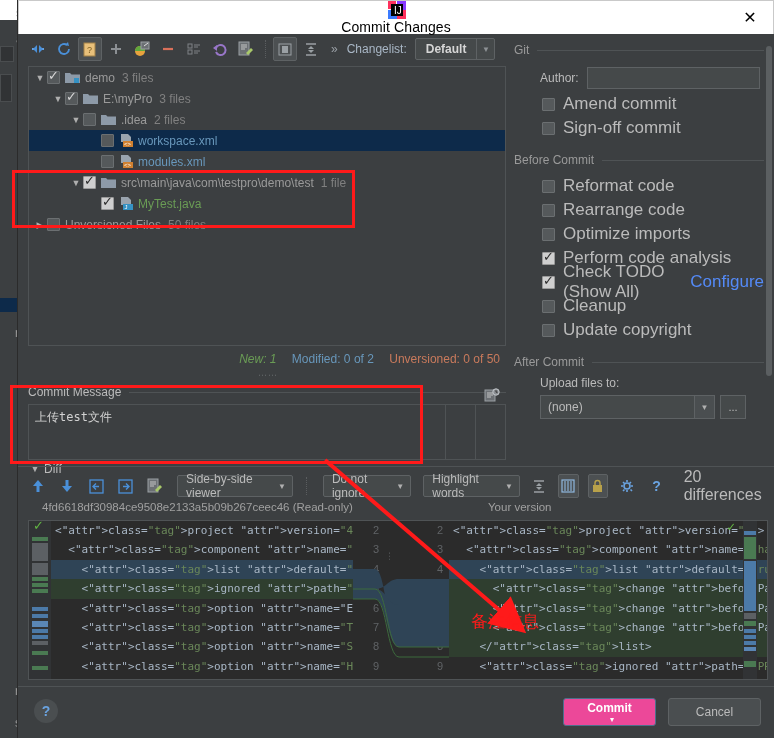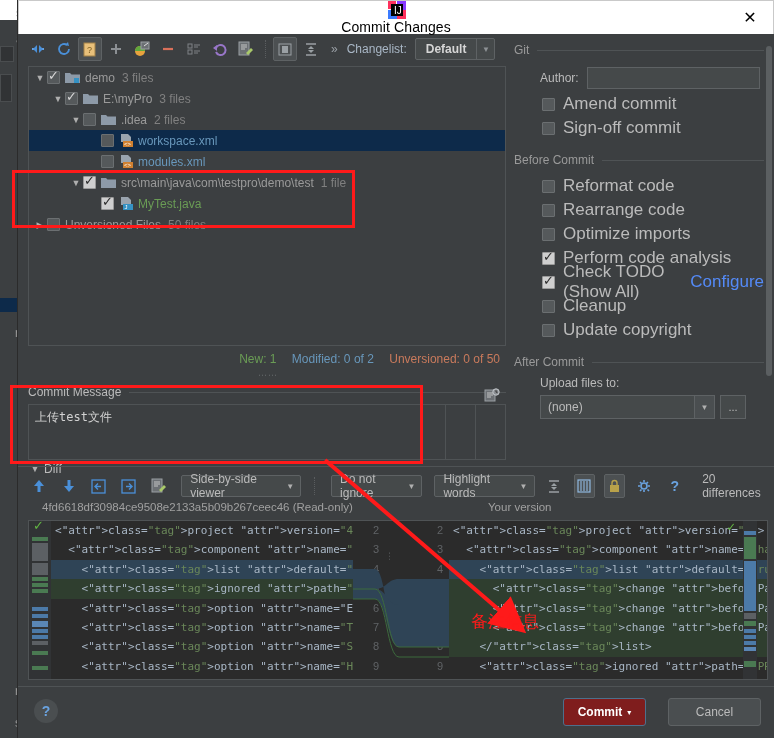--- a/index.html
+++ b/index.html
@@ -110,21 +110,21 @@
     position: absolute; right: 0; top: 0; width: 10px; height: 100%;
     background: transparent;
   }
 
   
   .counts {
     position: absolute; left: 10px; top: 352px; width: 478px;
     text-align: right; font-size: 12px; padding-right: 6px;
   }
   .counts span { margin-left: 12px; }
-  .c-new { color: #6a9c55; }
+  .c-new { color: #6a9c55; font-style: italic; }
   .c-mod { color: #6897bb; }
   .c-unv { color: #c97a5c; }
   .grip {
     position: absolute; left: 240px; top: 370px; width: 24px; height: 6px;
     color: #6a6e70; font-size: 9px; letter-spacing: 1px;
   }
 
   
   .cm-section { position: absolute; left: 10px; top: 384px; width: 478px; }
   .cm-title-row { display: flex; align-items: center; height: 16px; }
@@ -192,21 +192,21 @@
     justify-content: center; border-radius: 2px; cursor: pointer; position: relative;
   }
   .dtb-btn.on { background: #4c5052; border: 1px solid #5e6264; }
   .dd {
     height: 22px; display: flex; align-items: center; padding: 0 6px 0 8px;
     border: 1px solid #5e6264; border-radius: 2px; background: #45494a;
     font-size: 12px; color: #bbbbbb; margin-left: 3px;
   }
   .dd .tri { margin-left: 6px; font-size: 8px; color: #b0b0b0; }
   .dtb-dotsep { width: 1px; height: 18px; border-left: 1px dotted #5a5d5f; margin: 0 4px; }
-  .diffcount { font-size: 12px; color: #bbbbbb; margin-left: 8px; }
+  .diffcount { font-size: 16px; color: #bbbbbb; margin-left: 8px; }
 
   .diff-heads {
     position: absolute; left: 10px; top: 500px; width: 740px; height: 18px;
     font-size: 11.5px; color: #a0a0a0;
   }
   .diff-heads .left-h { position: absolute; left: 14px; top: 1px; }
   .diff-heads .right-h { position: absolute; left: 460px; top: 1px; }
 
   
   .diff-area {
@@ -242,22 +242,22 @@
     border-radius: 50%; background: #4a4e50; color: #6aa3e0;
     display: flex; align-items: center; justify-content: center;
     font-size: 14px; font-weight: bold; cursor: pointer;
   }
   .btn {
     position: absolute; top: 11px; height: 28px; border-radius: 3px;
     display: flex; align-items: center; justify-content: center;
     font-size: 12px; cursor: pointer;
   }
   .btn-commit {
-    left: 545px; width: 83px; background: #7f1d1d; border: 1px solid #4c708c;
-    color: #ffffff; font-weight: bold;
+    left: 545px; width: 93px; background: #ec4899; border: 1px solid #4c708c;
+    color: #ffffff; font-weight: bold; flex-direction: column;
   }
   .btn-commit .tri { margin-left: 5px; font-size: 8px; font-weight: normal; }
   .btn-cancel {
     left: 650px; width: 93px; background: #4a4e50; border: 1px solid #5e6264;
     color: #bbbbbb;
   }
 
   
   .redbox { position: absolute; border: 3px solid #ff1a1a; pointer-events: none; }
   .redbox-1 { left: 12px; top: 170px; width: 343px; height: 58px; }

